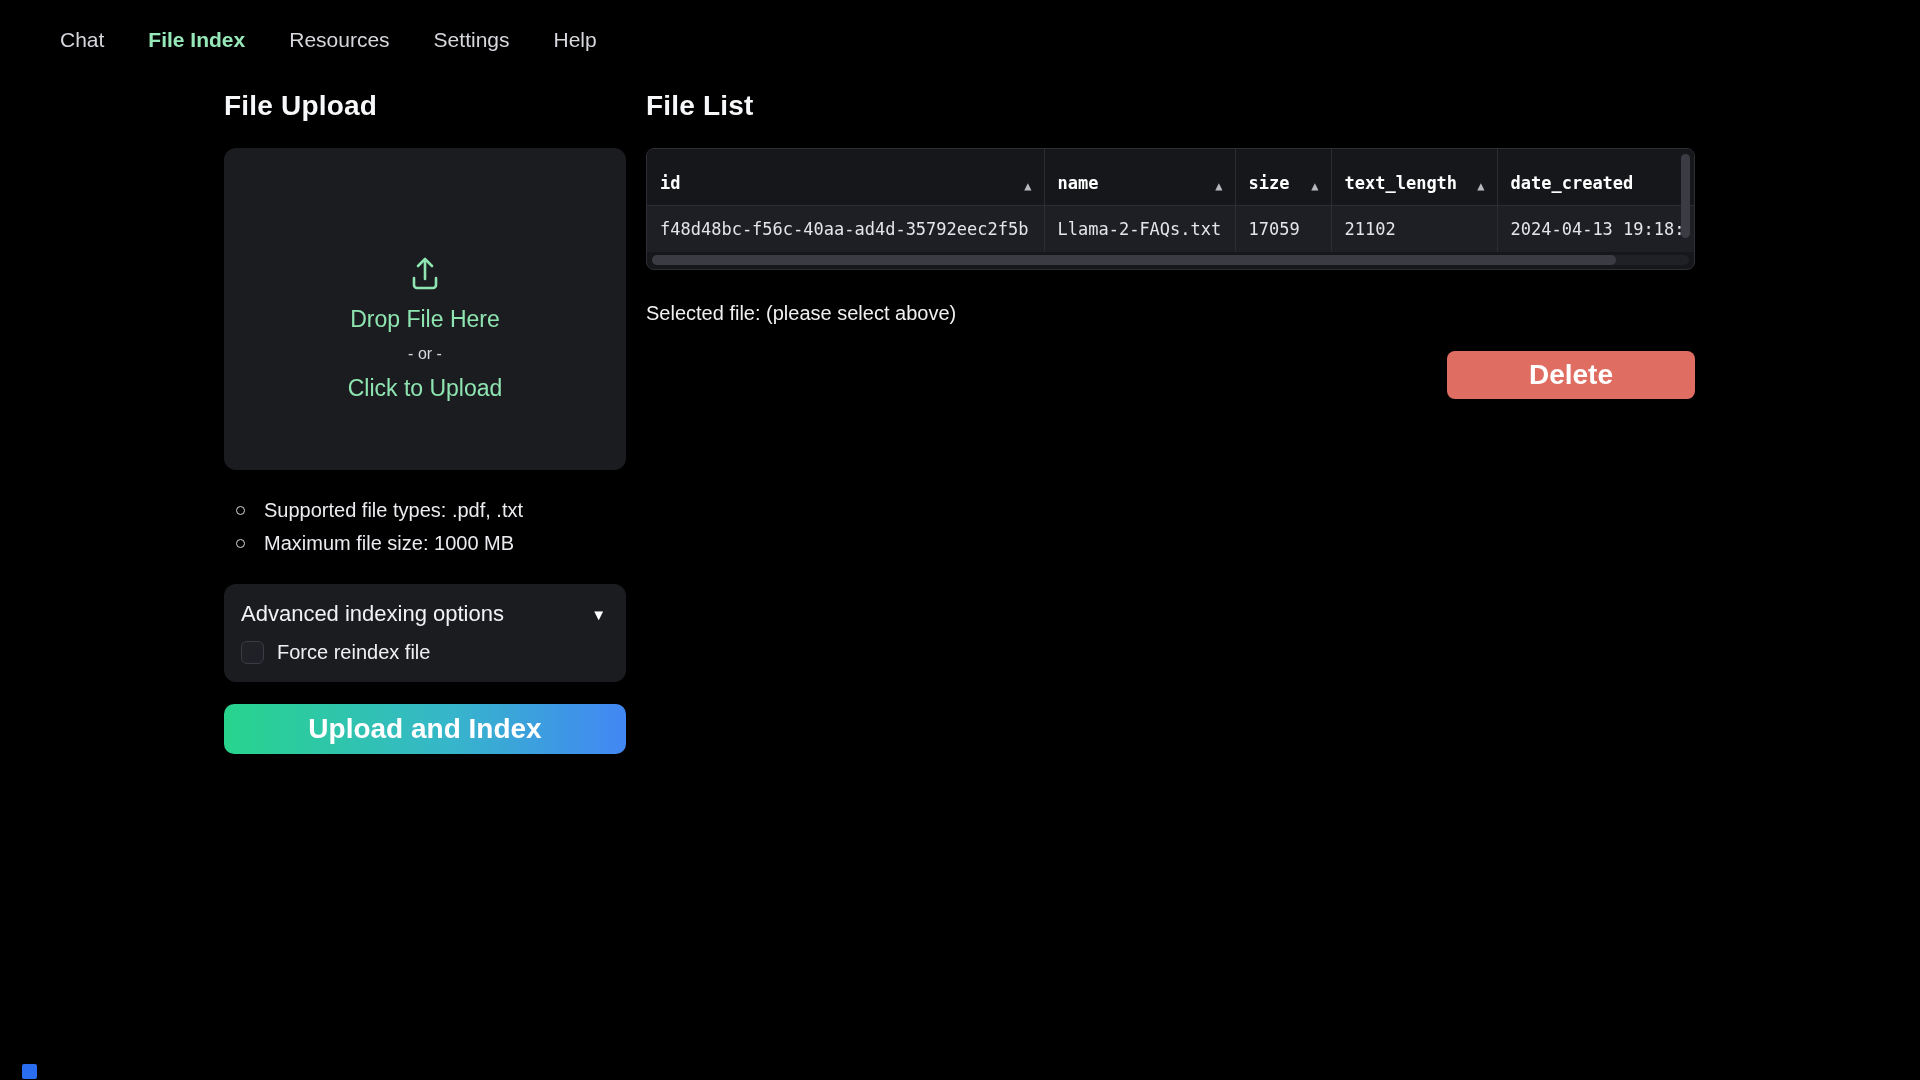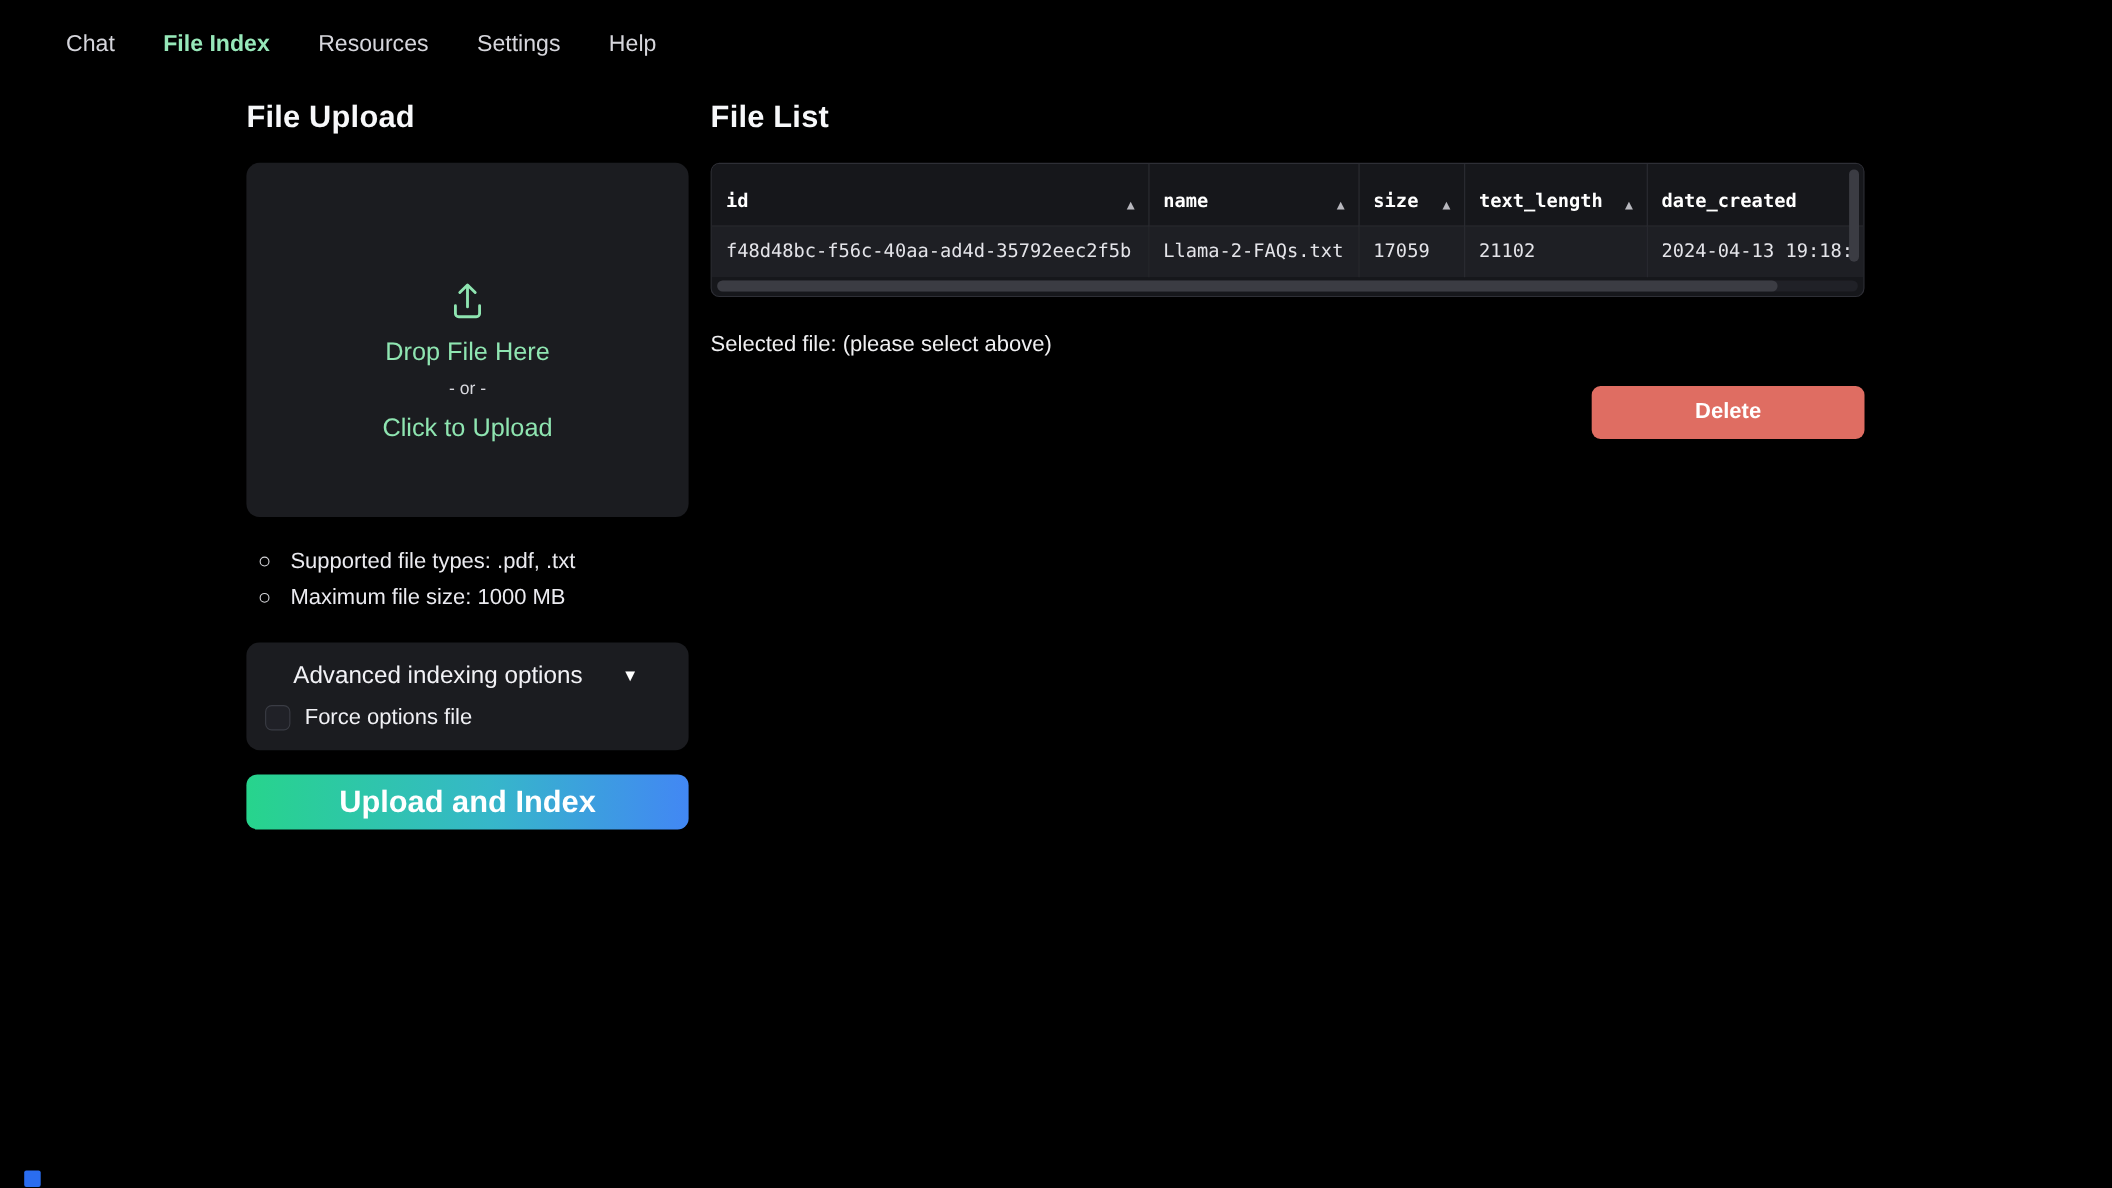--- a/index.html
+++ b/index.html
@@ -83,21 +83,21 @@
 
   
   .accordion {
     margin-top: 24px;
     background: #1b1c20;
     border-radius: 12px;
     padding: 17px 20px 18px 17px;
   }
   .accordion-header {
     display: flex;
-    justify-content: center;
+    justify-content: space-between;
     align-items: center;
     cursor: pointer;
     gap: 36px;
   }
   .accordion-title { font-size: 22px; color: #f2f2f6; }
   .accordion-chevron { font-size: 15px; color: #ffffff; }
   .checkbox-row {
     margin-top: 14px;
     display: flex;
     align-items: center;
@@ -214,21 +214,21 @@
   .delete-btn {
     display: block;
     margin: 26px 0 0 auto;
     width: 248px;
     height: 48px;
     border: none;
     border-radius: 8px;
     background: #df6d62;
     color: #ffffff;
     font-family: "Liberation Sans", sans-serif;
-    font-size: 20px;
+    font-size: 28px;
     font-weight: bold;
     cursor: pointer;
   }
 
   .corner-accent {
     position: absolute;
     left: 22px;
     bottom: 1px;
     width: 15px;
     height: 15px;
@@ -268,21 +268,21 @@
       <li>Maximum file size: 1000 MB</li>
     </ul>
 
     <div class="accordion">
       <div class="accordion-header">
         <span class="accordion-title">Advanced indexing options</span>
         <span class="accordion-chevron">▼</span>
       </div>
       <div class="checkbox-row">
         <input type="checkbox" class="checkbox" style="">
-        <span class="checkbox-label">Force options file</span>
+        <span class="checkbox-label">Force reindex file</span>
       </div>
     </div>
 
     <button class="upload-btn">Upload and Index</button>
   </div>
 
   <div class="col-right">
     <h2 class="section-title">File List</h2>
 
     <div class="table-wrap">

